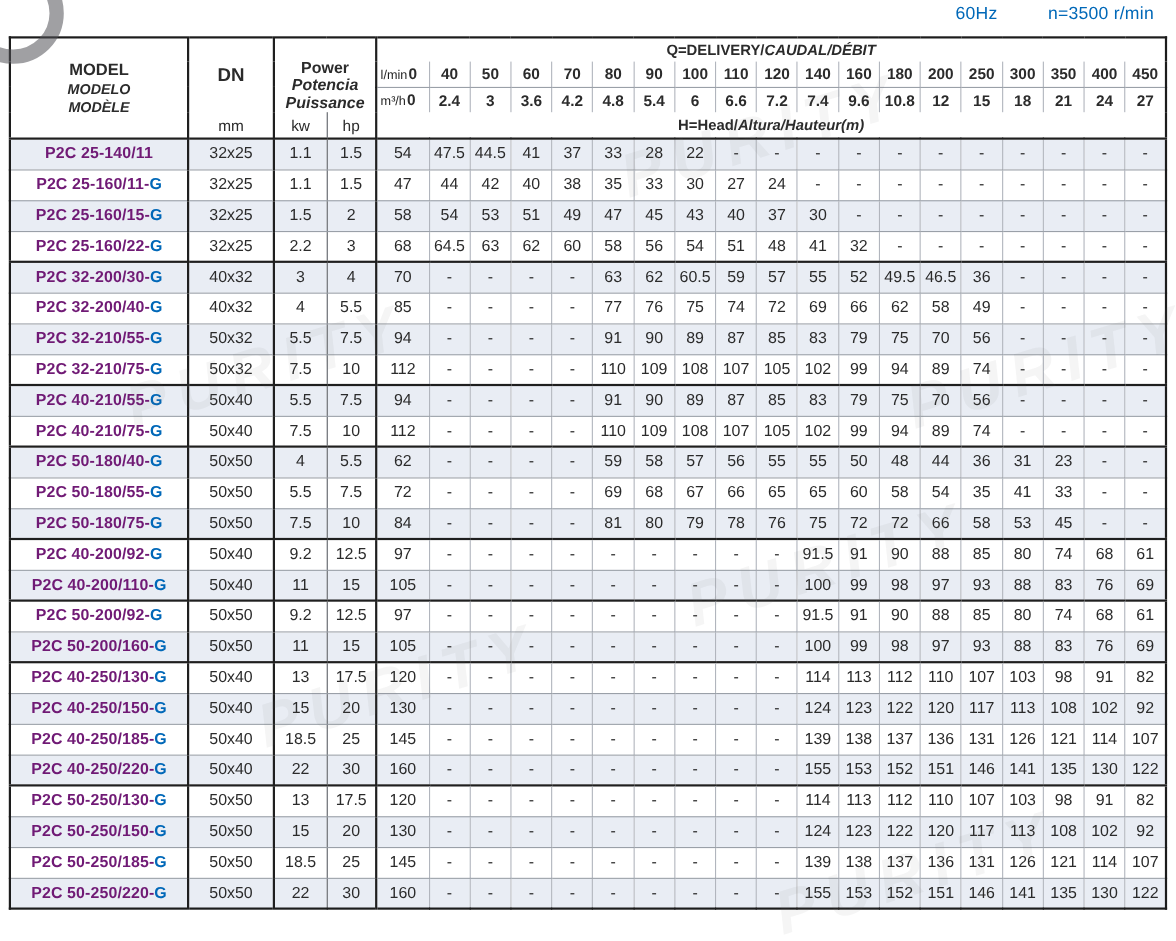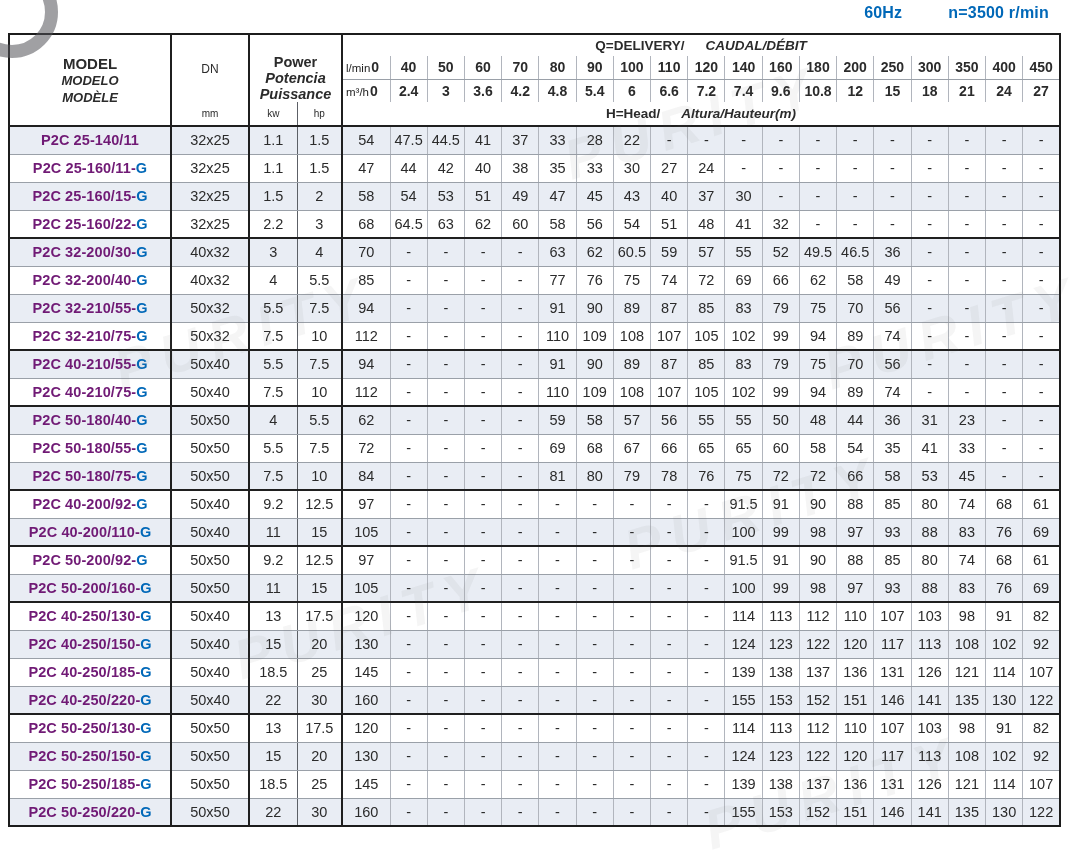--- a/index.html
+++ b/index.html
@@ -3,48 +3,48 @@
 <meta charset="utf-8">
 <style>
   * { margin:0; padding:0; box-sizing:border-box; }
   html,body { width:1069px; height:855px; background:#fff; overflow:hidden;
               font-family:"Liberation Sans","DejaVu Sans",sans-serif; }
   .page { position:relative; width:1069px; height:855px; }
 
   
   .topbar { position:absolute; top:4px; left:0; width:1069px; display:flex;
             justify-content:flex-end; gap:46px; padding-right:20px; }
-  .blue-lbl { color:#0068b8; font-weight:700; font-size:16px; letter-spacing:.2px; }
+  .blue-lbl { color:#0068b8; font-weight:400; font-size:16px; letter-spacing:.2px; }
 
   
   table.spec { position:absolute; top:33px; left:8px; width:1053px;
                border-collapse:collapse; table-layout:fixed;
                border:2px solid #1c1c1c; background:#fff; }
   td { border:0; text-align:center; vertical-align:middle; color:#2b2b2b;
        font-size:14.5px; height:28px; overflow:hidden; white-space:nowrap; }
 
   
   .bR-thick { border-right:2px solid #1f1f1f !important; }
   .bR-mid   { border-right:1px solid #5c6066 !important; }
   .bR-thin  { border-right:1px solid #b1b5bd !important; }
   .bB-thin  { border-bottom:1px solid #9aa0a8 !important; }
   .bB-thick { border-bottom:2px solid #1f1f1f !important; }
 
   
   thead td { height:22px; }
   .model-h { line-height:17px; }
   .mh1 { font-weight:700; font-size:15px; }
   .mh2 { font-weight:700; font-style:italic; font-size:13px; }
-  .dn-h { font-weight:400; font-size:12px;text-align:center; }
+  .dn-h { font-weight:700; font-size:17px;text-align:center; }
   .power-h { line-height:16px; padding-top:18px; }
   .ph1 { font-weight:700; font-size:14.5px; }
   .ph2 { font-weight:700; font-style:italic; font-size:14.5px; }
-  .mm-h, .kw-h, .hp-h { font-size:10px; height:25px; }
+  .mm-h, .kw-h, .hp-h { font-size:14px; height:25px; }
   .q-title, .h-title { font-size:13.5px; font-weight:700; }
-  .qt-i { font-style:italic;padding-left:21px; }
+  .qt-i { font-style:italic; }
   .unit0 { text-align:left; padding-left:3px; }
   .ulab { font-size:11.5px; color:#1e1e1e; }
   .uzero { font-weight:700; font-size:14px; margin-left:1px; }
   .qh { font-weight:700; font-size:14px; }
   .hrB td, .hrC td { height:23px; }
   .hrD td { height:24px; }
 
   
   tbody tr.shade td { background:#e9edf4; }
   .mname { font-weight:700; font-size:14.5px; color:#701a75; letter-spacing:.1px; }

